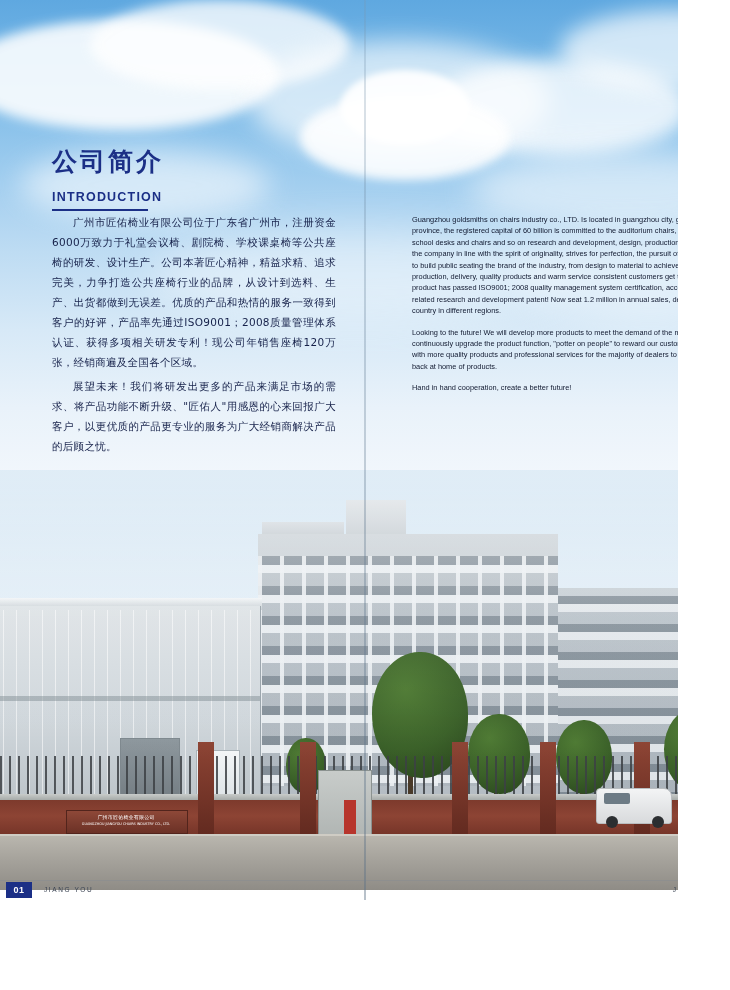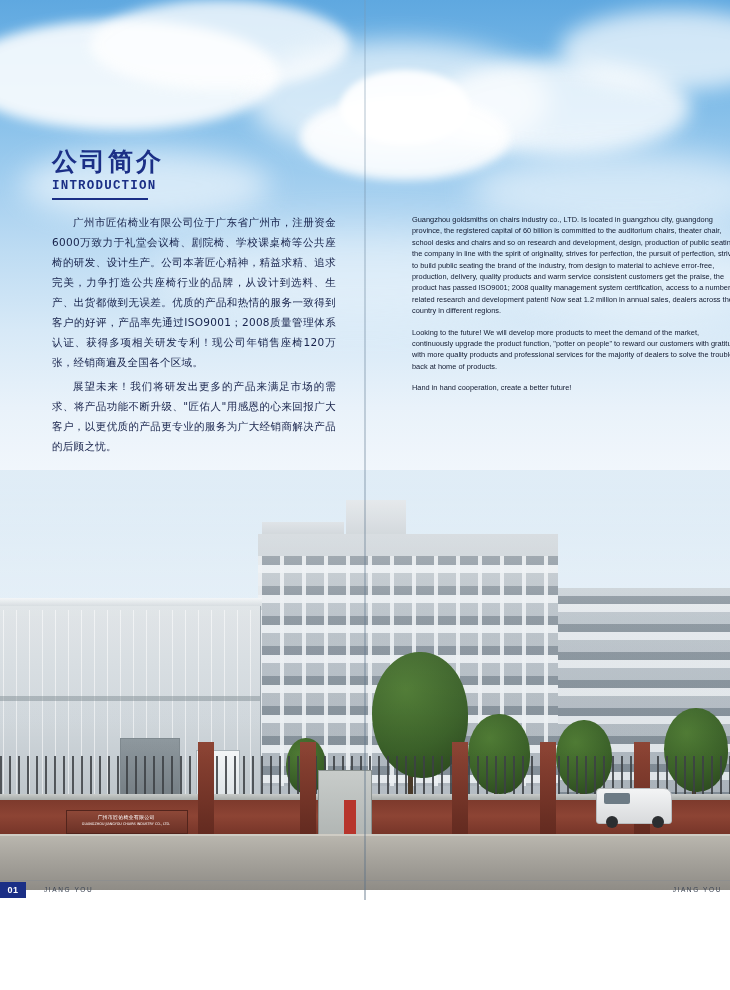--- a/index.html
+++ b/index.html
@@ -9,21 +9,21 @@
   body {
     width: 730px;
     height: 990px;
     background: #ffffff;
     font-family: "Liberation Sans", sans-serif;
     overflow: hidden;
   }
 
   .page {
     position: relative;
-    width: 730px;
+    width: 678px;
     height: 990px;
     background: #ffffff;
     overflow: hidden;
   }
 
   
   .sky {
     position: absolute;
     left: 0;
     top: 0;
@@ -79,26 +79,26 @@
   .heading-cn {
     font-family: "DejaVu Sans", "Liberation Sans", sans-serif;
     font-size: 25px;
     font-weight: bold;
     color: #1b2f86;
     letter-spacing: 3px;
     line-height: 1.1;
     margin: 0;
   }
   .heading-en {
-    font-family: Liberation Mono, monospace;
+    font-family: Liberation Sans, sans-serif;
     font-size: 12.5px;
     font-weight: bold;
     color: #1b2f86;
     letter-spacing: 1.2px;
-    margin-top: 3px;
+    margin-top: 14px;
   }
   .heading-rule {
     width: 96px;
     height: 2px;
     background: #1b2f86;
     margin-top: 5px;
   }
 
   
   .cn-body {
@@ -376,21 +376,21 @@
   .footer {
     position: absolute;
     left: 0;
     top: 882px;
     width: 730px;
     height: 18px;
     z-index: 7;
   }
   .page-num-box {
     position: absolute;
-    left: 0; top: 0;
+    left: 6px; top: 0;
     width: 26px; height: 16px;
     background: #1b2f86;
     color: #ffffff;
     font-family: "Liberation Sans", sans-serif;
     font-size: 9px;
     font-weight: bold;
     line-height: 16px;
     text-align: center;
     letter-spacing: 0.5px;
   }

